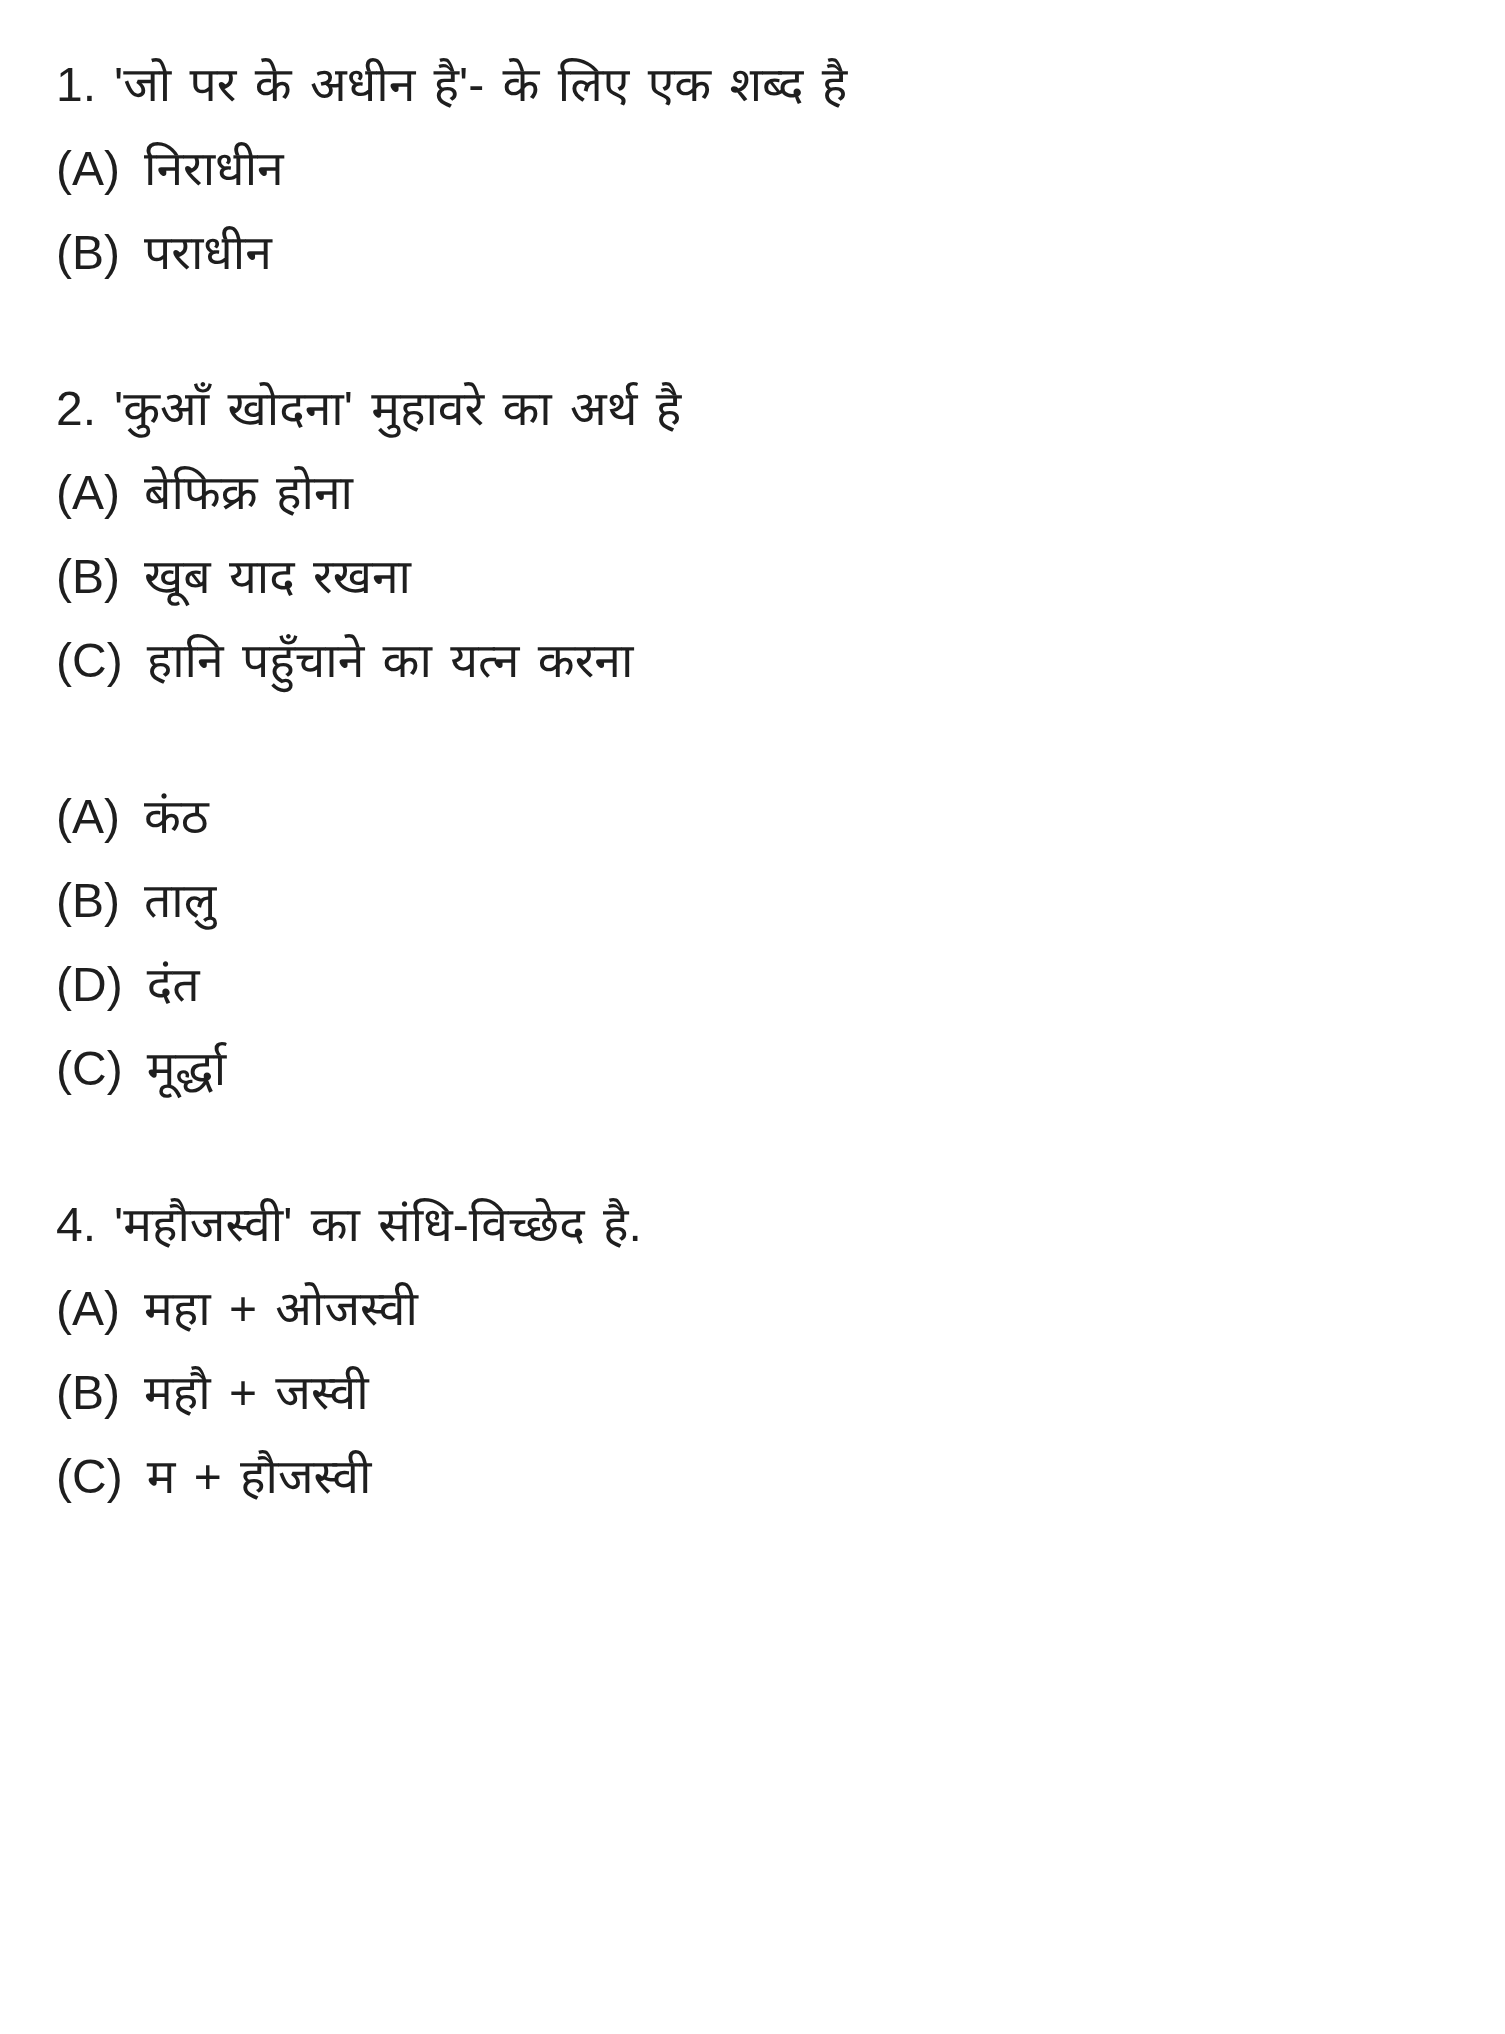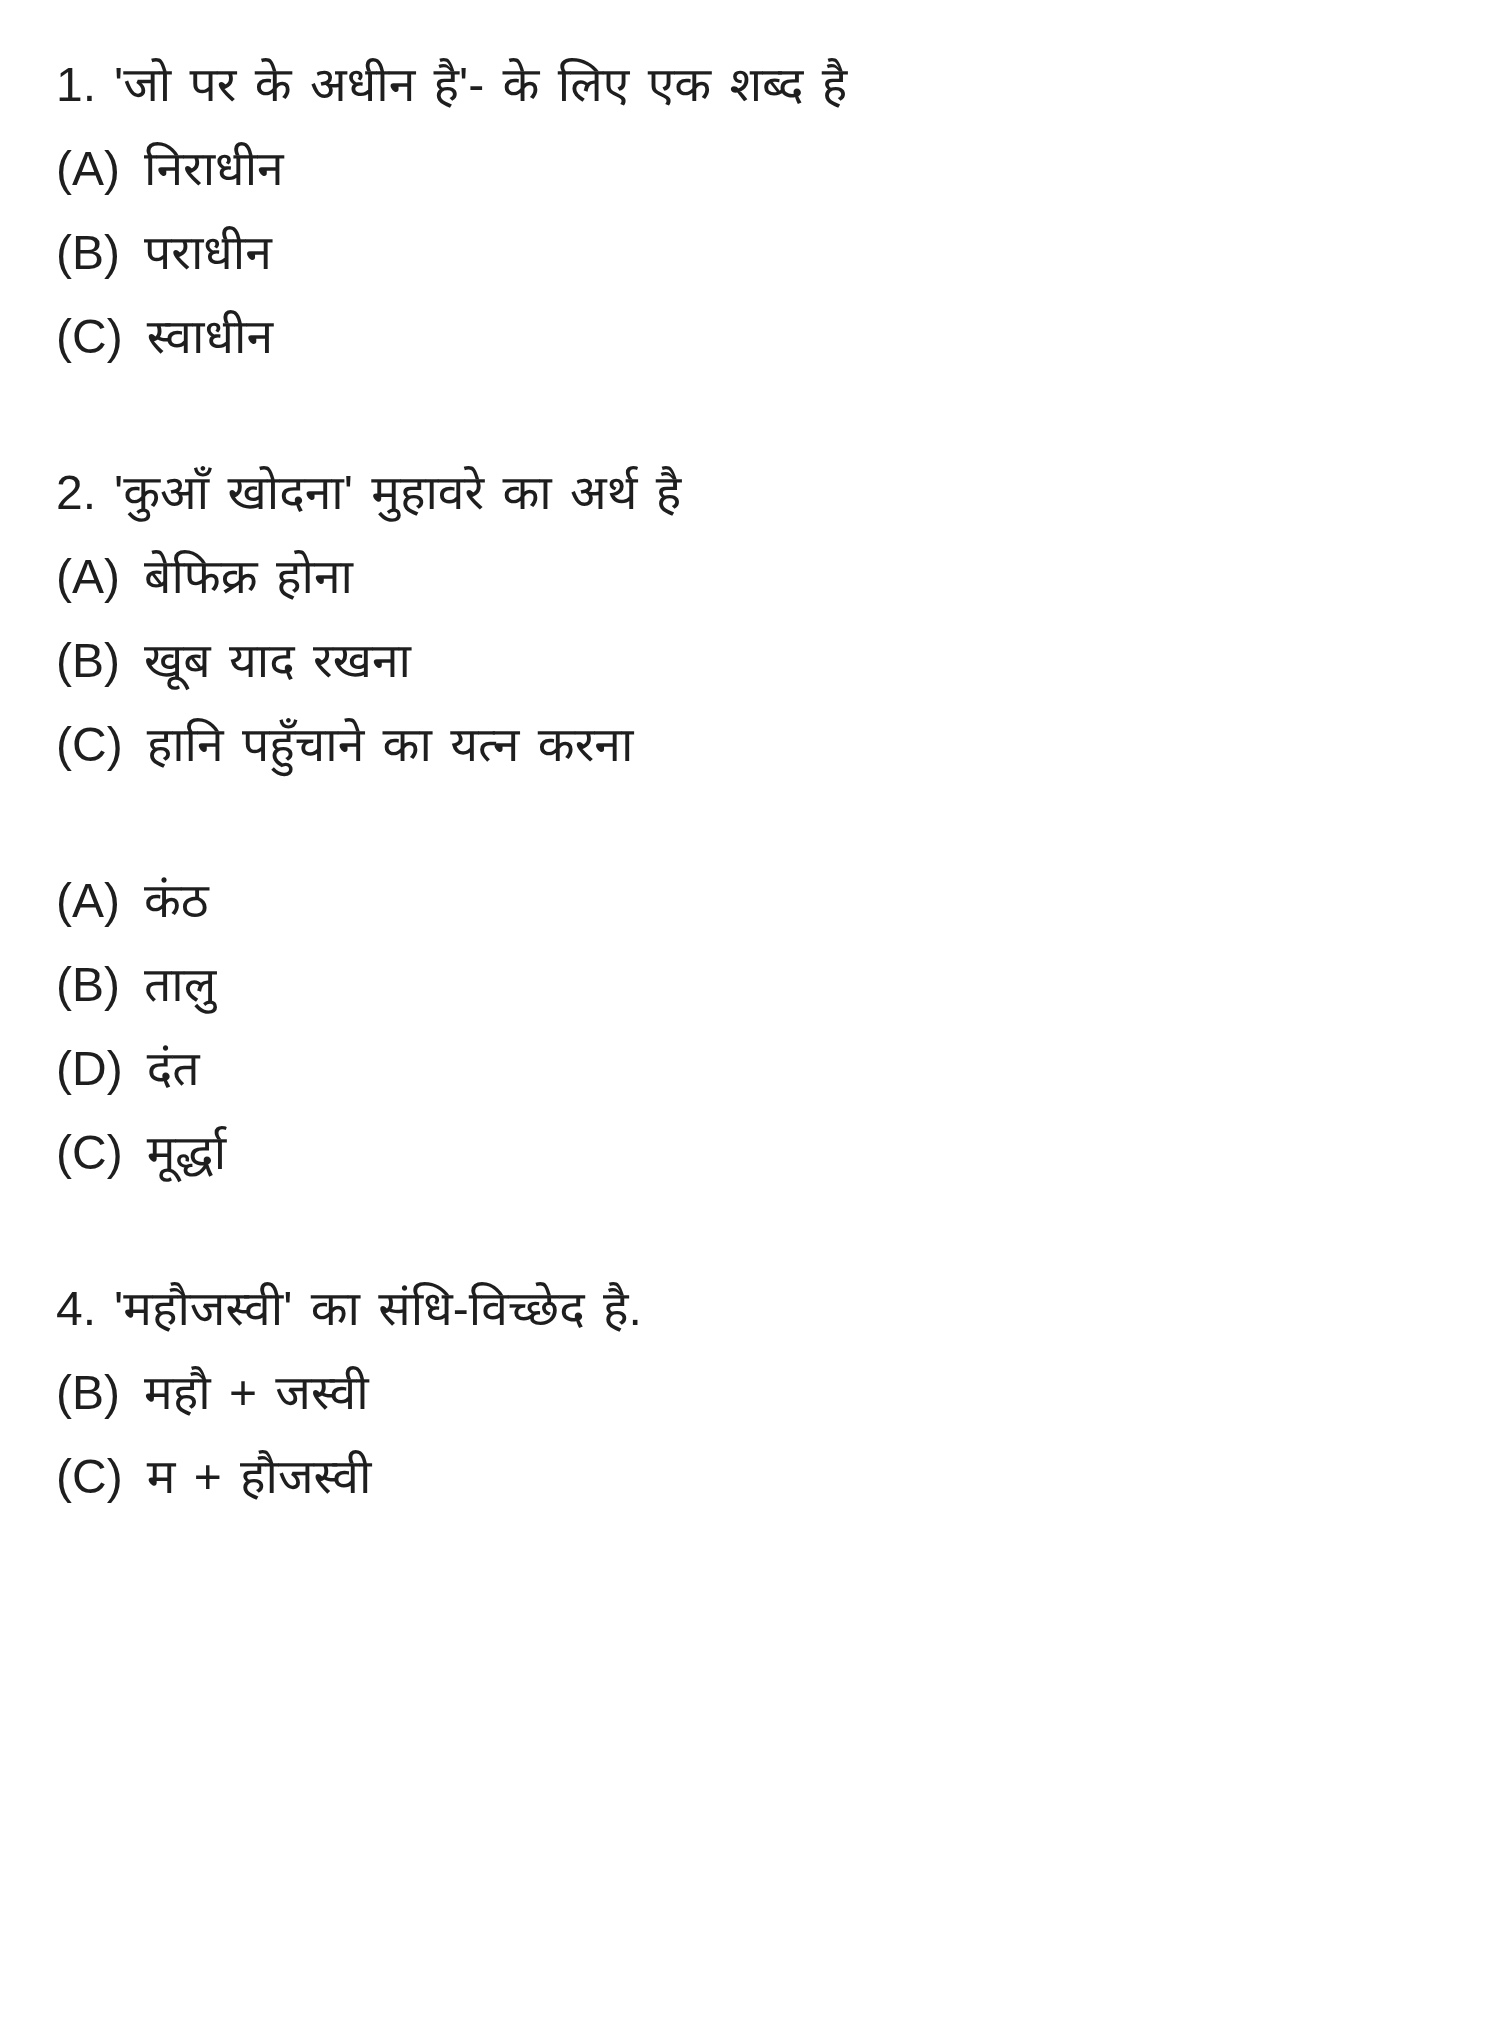--- a/index.html
+++ b/index.html
@@ -52,23 +52,20 @@
   <section class="question-block">
     <div class="question-line">
       <span class="q-number">1.</span><span class="q-text">'जो पर के अधीन है'- के लिए एक शब्द है</span>
     </div>
     <div class="option-row">
       <span class="opt-label">(A)</span><span class="opt-text">निराधीन</span>
     </div>
     <div class="option-row">
       <span class="opt-label">(B)</span><span class="opt-text">पराधीन</span>
     </div>
-    <div class="option-row">
-      <span class="opt-label">(C)</span><span class="opt-text">स्वाधीन</span>
-    </div>
   </section>
 
   <section class="question-block">
     <div class="question-line">
       <span class="q-number">2.</span><span class="q-text">'कुआँ खोदना' मुहावरे का अर्थ है</span>
     </div>
     <div class="option-row">
       <span class="opt-label">(A)</span><span class="opt-text">बेफिक्र होना</span>
     </div>
     <div class="option-row">
@@ -92,20 +89,23 @@
     <div class="option-row">
       <span class="opt-label">(C)</span><span class="opt-text">मूर्द्धा</span>
     </div>
   </section>
 
   <section class="question-block">
     <div class="question-line">
       <span class="q-number">4.</span><span class="q-text">'महौजस्वी' का संधि-विच्छेद है.</span>
     </div>
     <div class="option-row">
+      <span class="opt-label">(A)</span><span class="opt-text">महा + ओजस्वी</span>
+    </div>
+    <div class="option-row">
       <span class="opt-label">(B)</span><span class="opt-text">महौ + जस्वी</span>
     </div>
     <div class="option-row">
       <span class="opt-label">(C)</span><span class="opt-text">म + हौजस्वी</span>
     </div>
   </section>
 
 </main>
 
 </body></html>

